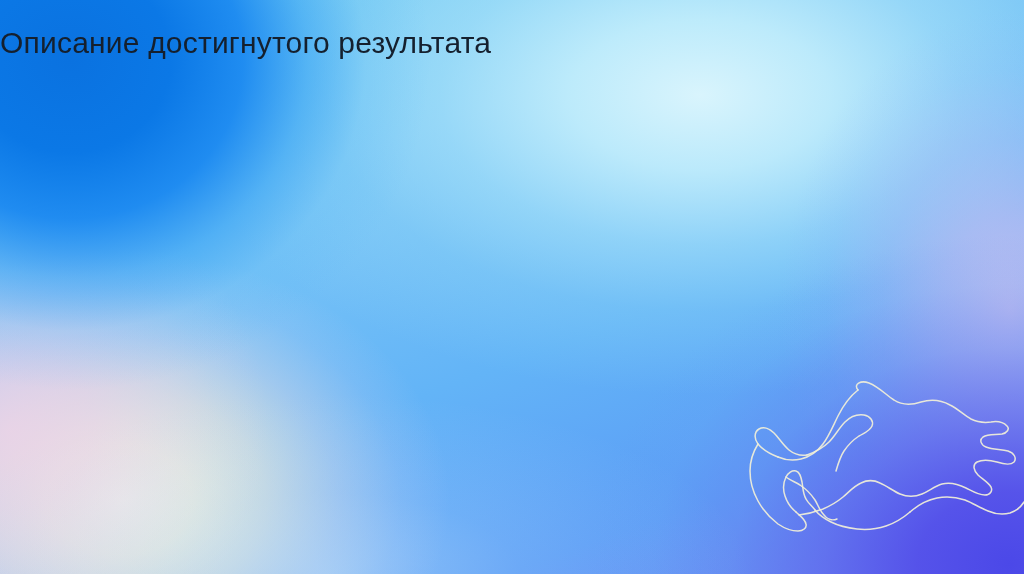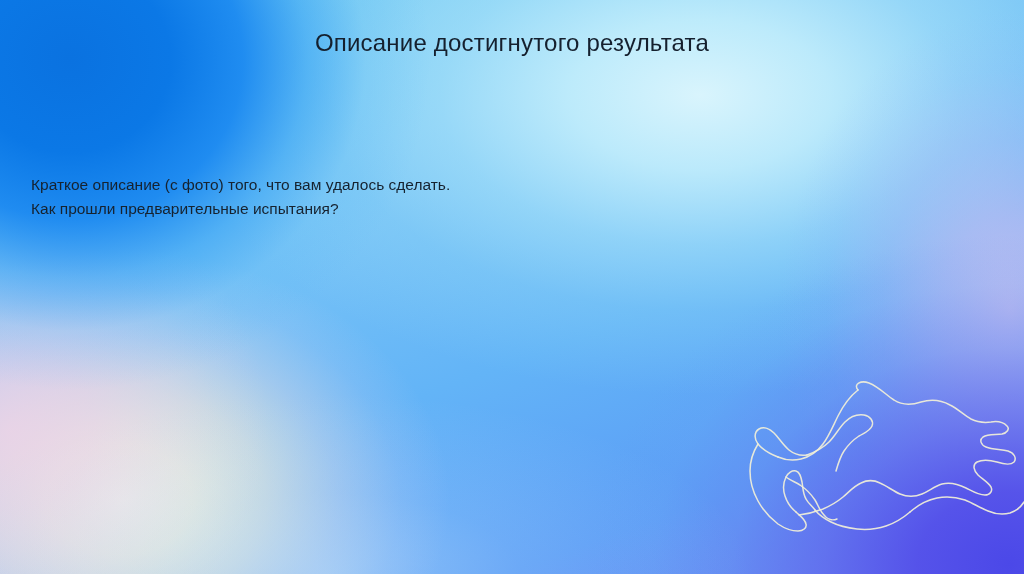--- a/index.html
+++ b/index.html
@@ -137,22 +137,22 @@
     stroke-linecap: round;
     opacity: 0.92;
   }
 
   
   .title {
     position: absolute;
     left: 0;
     right: 0;
     top: 24px;
-    text-align: center;
-    font-size: 24px;
+    text-align: left;
+    font-size: 30px;
     line-height: 38px;
     font-weight: 400;
     color: #15202e;
     letter-spacing: 0.2px;
     white-space: nowrap;
   }
 
   .body-block {
     position: absolute;
     left: 31px;
@@ -215,18 +215,14 @@
                C271 133, 276 129, 279 124"></path>
       <path d="M62 77 C70 74, 78 70, 84 64 C90 58, 94 50, 100 44
                C105 39, 112 36, 119 37 C125 38, 129 43, 127 48
                C125 53, 119 55, 114 58 C108 62, 103 67, 99 73
                C95 79, 93 86, 91 93"></path>
     </svg>
   </div>
 
   <div class="title">Описание достигнутого результата</div>
 
-  <div class="body-block">
-    <div class="body-line">Краткое описание (с фото) того, что вам удалось сделать.</div>
-    <div class="body-line">Как прошли предварительные испытания?</div>
-  </div>
 
 </div>
 
 </body></html>

